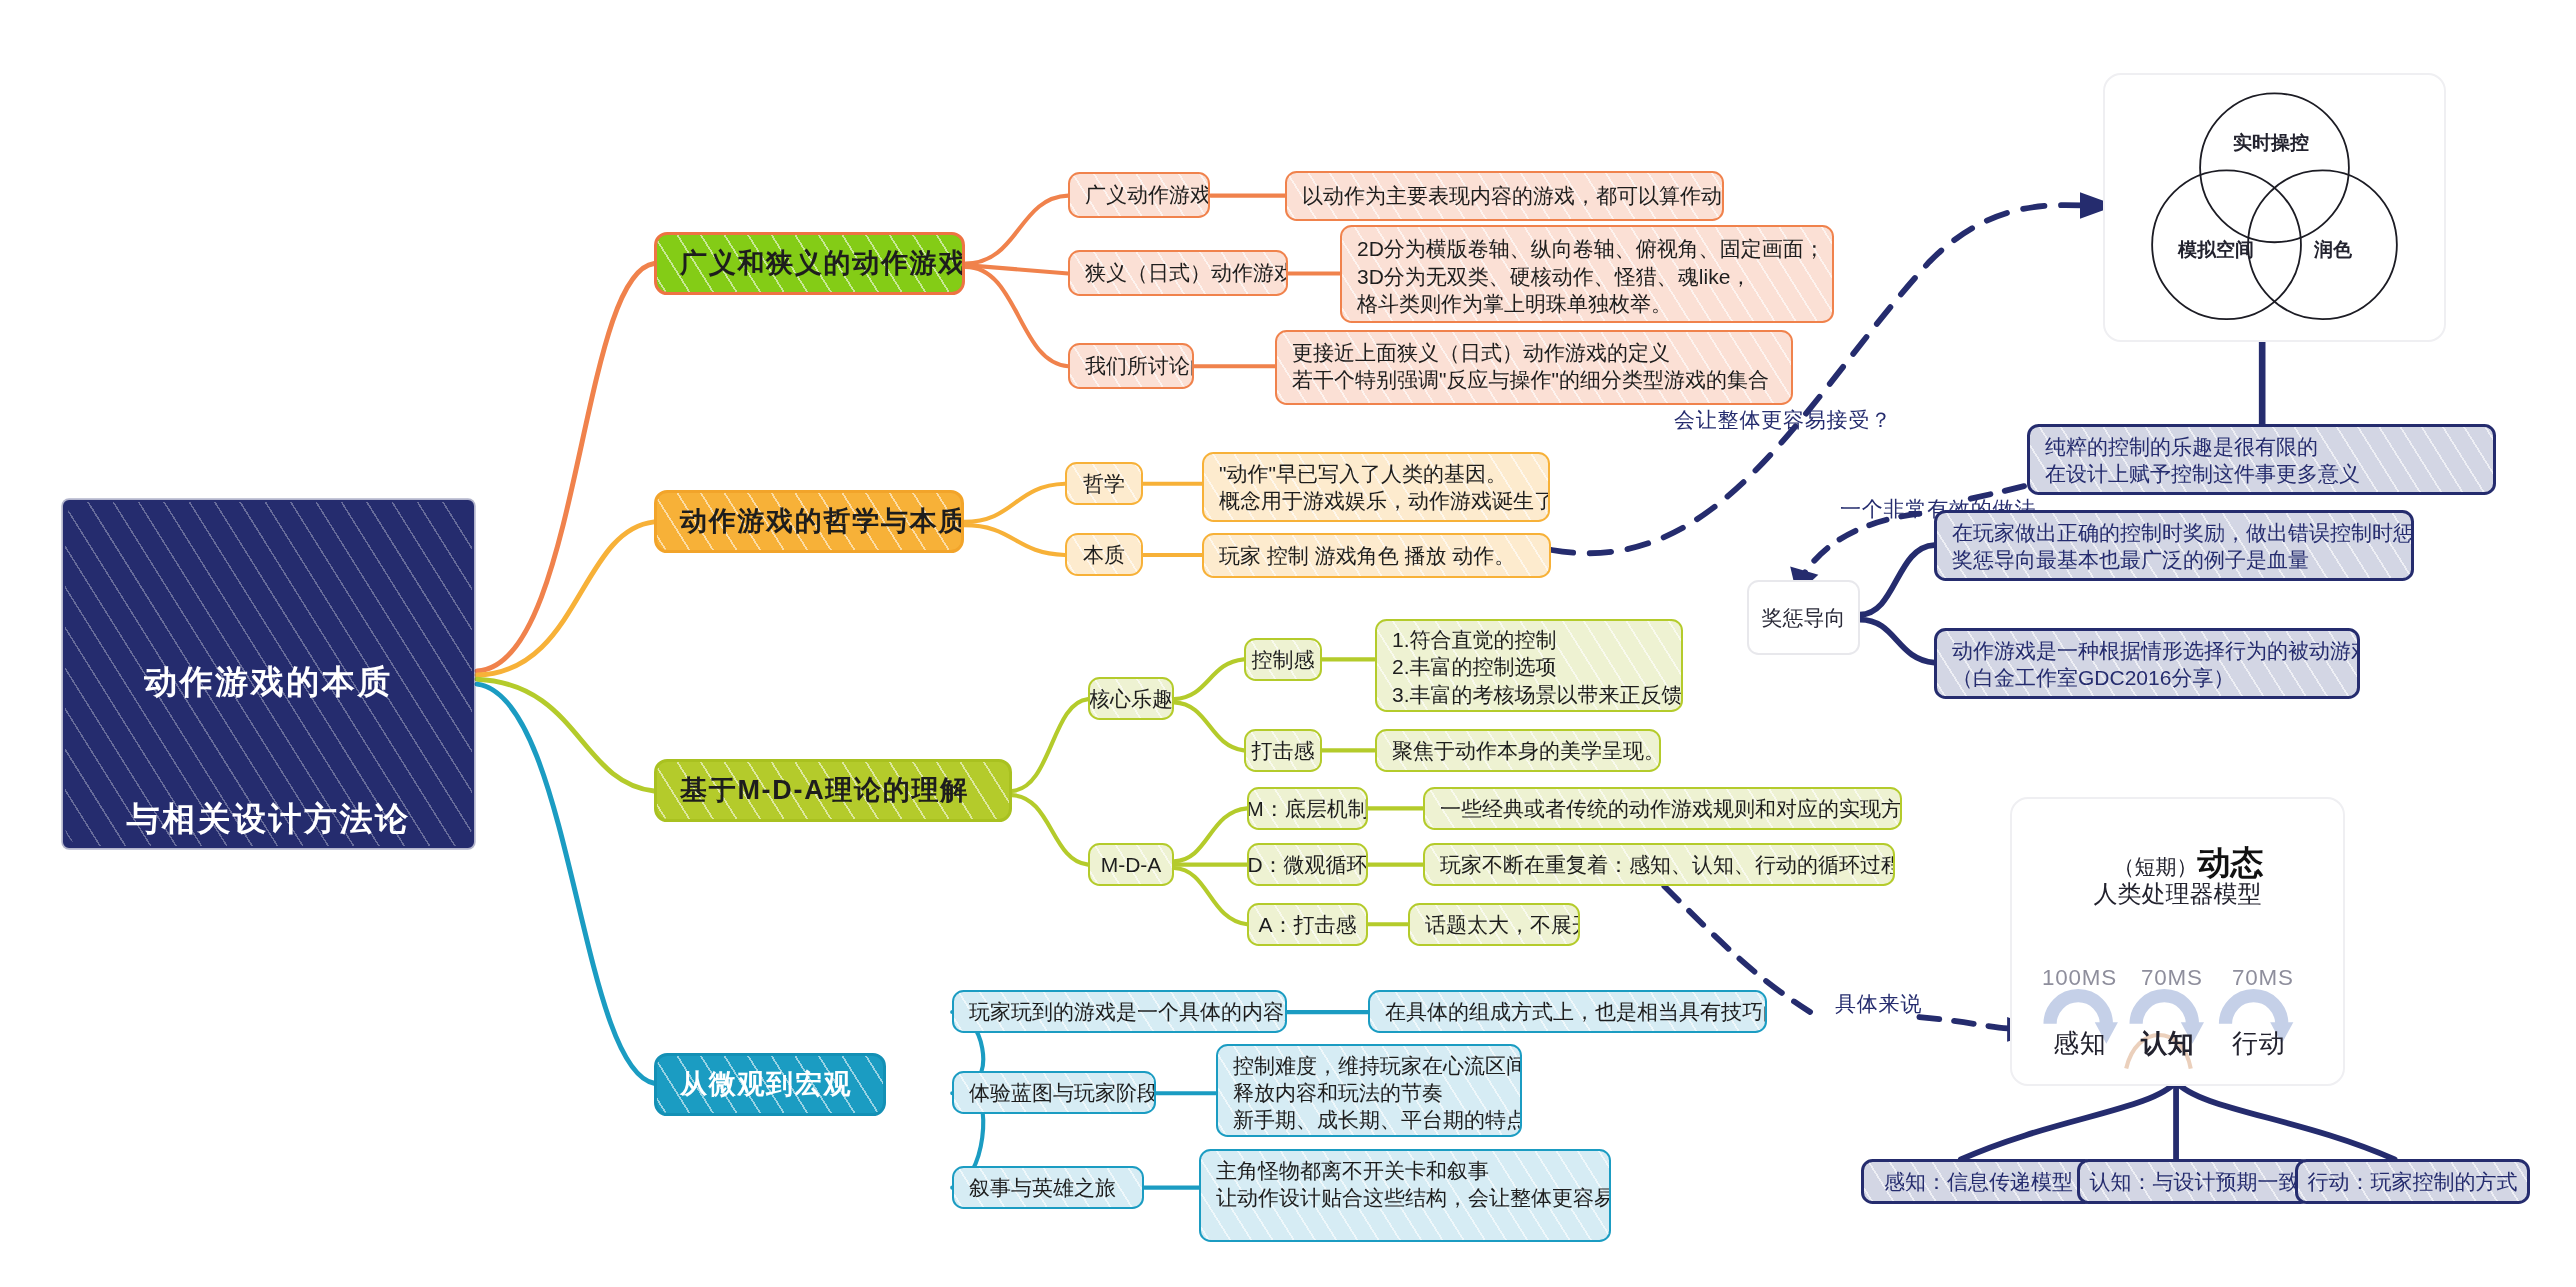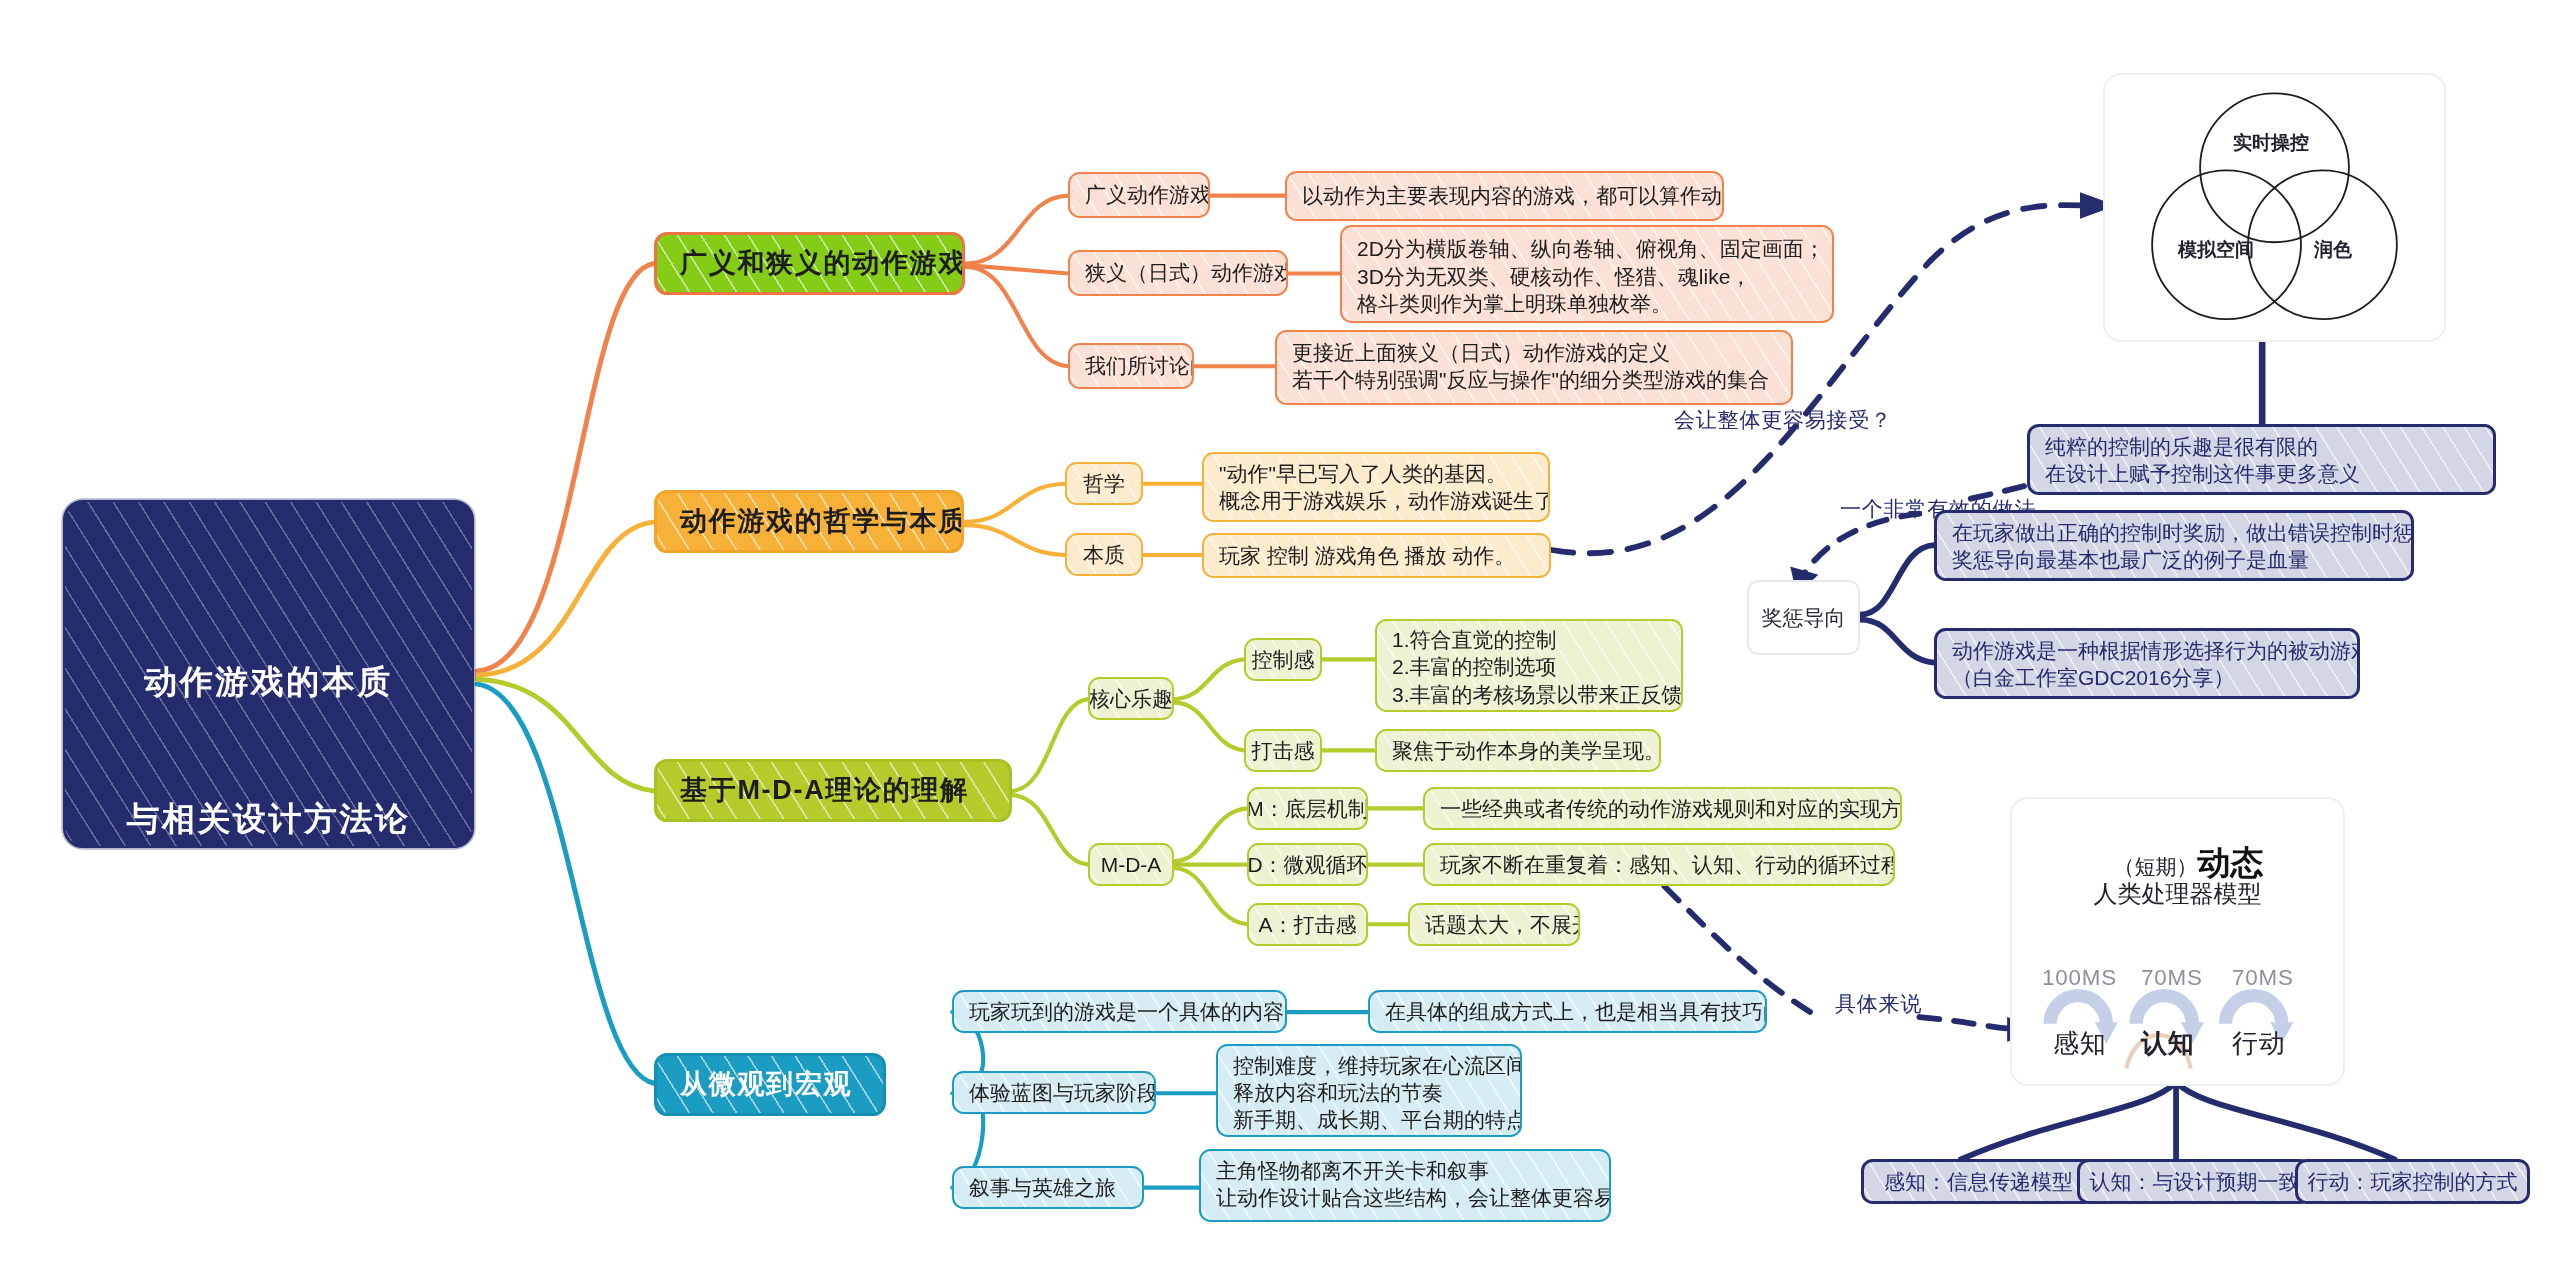--- a/index.html
+++ b/index.html
@@ -6,21 +6,21 @@
   body{width:2576px;height:1288px;position:relative;overflow:hidden;
        font-family:"Liberation Sans","DejaVu Sans",sans-serif;}
   #stage{position:absolute;left:0;top:0;width:2576px;height:1288px;}
   svg.links{position:absolute;left:0;top:0;width:2576px;height:1288px;pointer-events:none;}
 
   .node{position:absolute;box-sizing:border-box;display:flex;align-items:center;
         justify-content:flex-start;white-space:pre;line-height:1.30;}
 
   
   #center{left:63px;top:500px;width:411px;height:348px;background:#252C6E;
-          border-radius:20px;border:2.5px solid #252C6E;
+          border-radius:6px;border:2.5px solid #252C6E;
           box-shadow:0 0 0 1.7px rgba(37,44,110,.35);
           display:flex;flex-direction:column;align-items:center;justify-content:flex-start;
           padding-top:38px;overflow:hidden;}
   #center .hatch{position:absolute;inset:0;border-radius:20px;
      background:repeating-linear-gradient(58deg,rgba(255,255,255,0) 0 7.5px,rgba(255,255,255,.30) 7.5px 9px,rgba(255,255,255,0) 9px 21.5px);}
   #center .art{position:relative;width:306px;height:162px;border-radius:1.7px;display:flex;overflow:hidden;}
   #center .art > i{flex:1;display:block;position:relative;}
   #center .title{position:relative;color:#fff;font-size:33px;font-weight:700;
      letter-spacing:2.5px;text-align:center;margin-top:28px;line-height:1.38;}
 
@@ -285,21 +285,21 @@
   </div>
   <div class="node bub te" style="left:1216px;top:1044px;width:306px;height:93px;align-items:flex-start;padding-top:5.8px;">
     <div class="hatch"></div>
     <span><i style="font-style:normal">控制难度，维持玩家在心流区间</i><br><i style="font-style:normal">释放内容和玩法的节奏</i><br><i style="font-style:normal">新手期、成长期、平台期的特点</i></span>
   </div>
 
   <div class="node bub te" style="left:952px;top:1166px;width:192px;height:43px;">
     <div class="hatch"></div>
     <span>叙事与英雄之旅</span>
   </div>
-  <div class="node bub te" style="left:1199px;top:1149px;width:412px;height:73px;align-items:flex-start;padding-top:5.8px;">
+  <div class="node bub te" style="left:1199px;top:1149px;width:412px;height:93px;align-items:flex-start;padding-top:5.8px;">
     <div class="hatch"></div>
     <span><i style="font-style:normal">主角怪物都离不开关卡和叙事</i><br><i style="font-style:normal">让动作设计贴合这些结构，会让整体更容易接受</i></span>
   </div>
 
   <div class="anno" style="left:1674px;top:406px;">会让整体更容易接受？</div>
   <div class="anno" style="left:1840px;top:495px;">一个非常有效的做法</div>
   <div class="anno" style="left:1835px;top:990px;">具体来说</div>
 
   <div class="panel" style="left:2103px;top:73px;width:339px;height:265px;">
     <svg viewBox="0 0 410 320" style="position:absolute;left:0;top:0;width:339px;height:265px;">

